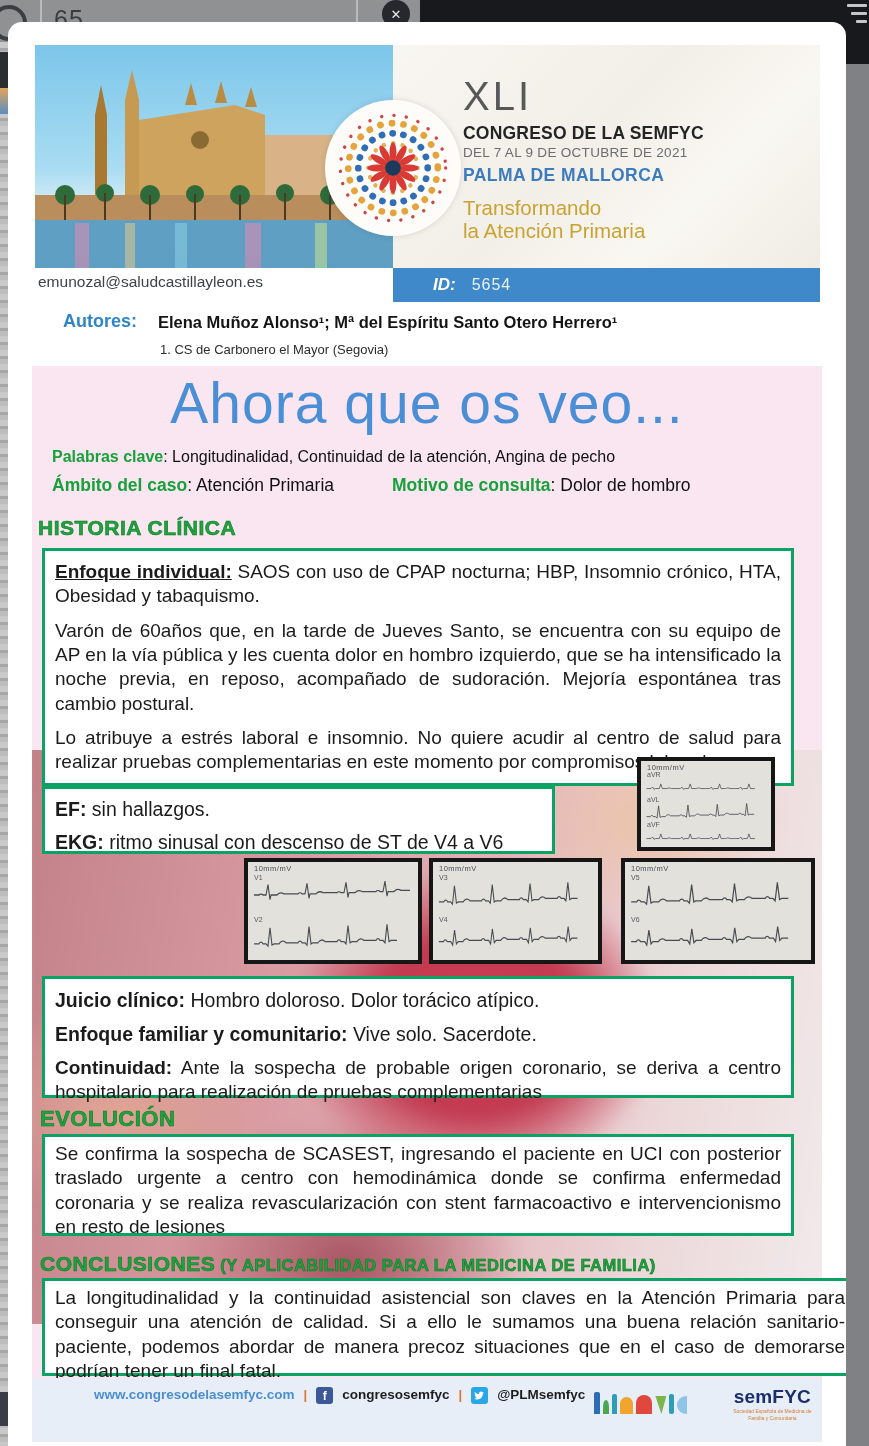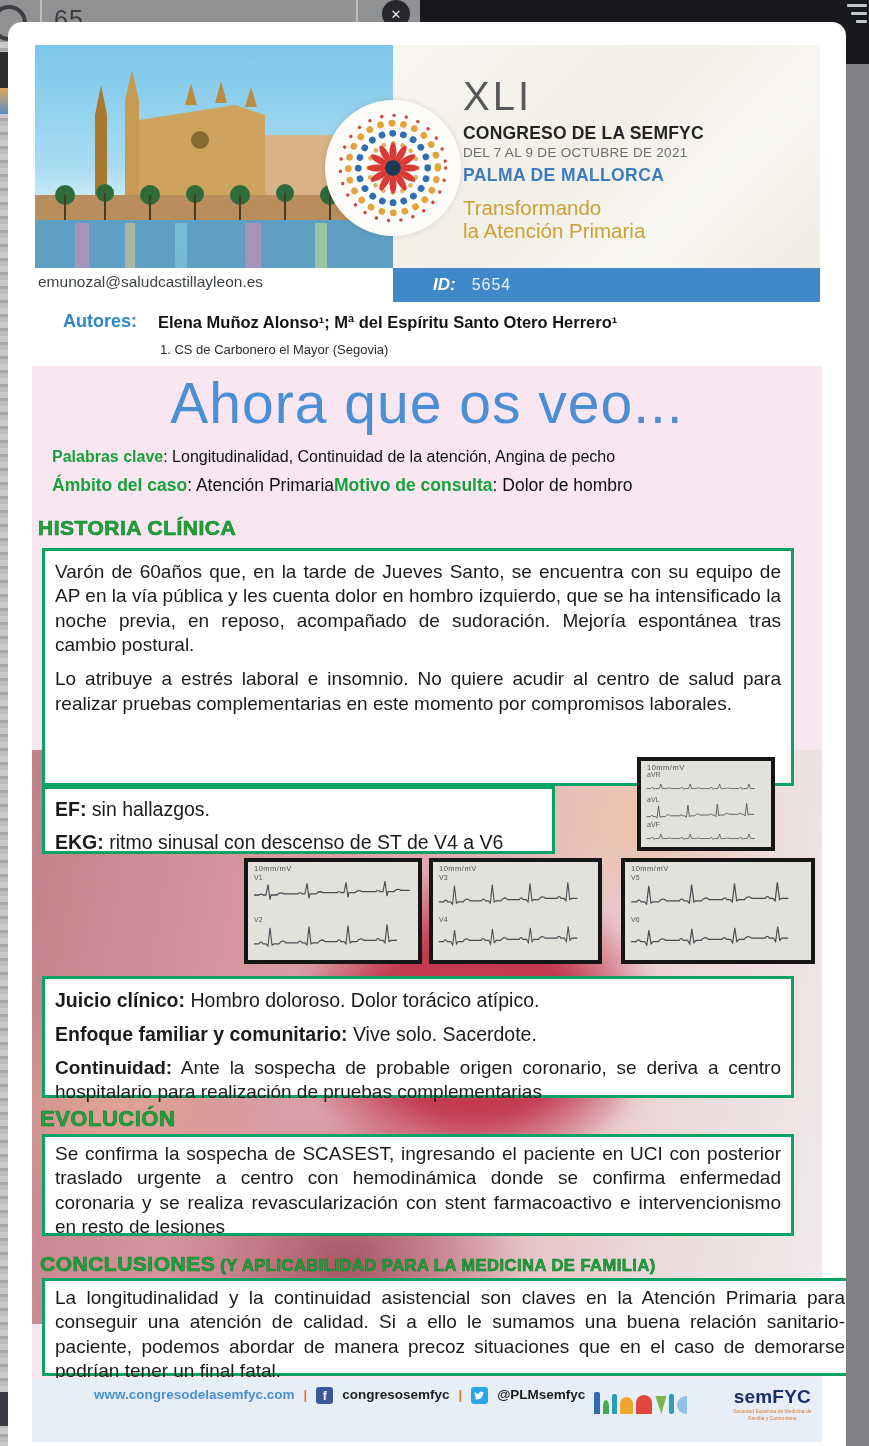--- a/index.html
+++ b/index.html
@@ -52,21 +52,21 @@
   .aut-label{left:55px;top:289px;font-size:18px;font-weight:700;color:#2e86c5;}
   .aut-names{left:150px;top:291px;font-size:16.5px;font-weight:700;color:#141414;}
   .aut-affil{left:152px;top:320px;font-size:13px;color:#2c2c2c;}
 
   
   .pink{left:24px;top:344px;width:790px;height:1076px;background:#f9e6f1;}
   .title{left:24px;top:348px;width:790px;text-align:center;font-size:57px;color:#4a8fd6;letter-spacing:1px;}
   .meta1{left:44px;top:426px;font-size:16px;color:#101010;}
   .meta2{left:44px;top:453px;font-size:17.5px;color:#101010;}
   .glabel{color:#17a13a;font-weight:800;}
-  .meta2 .pair2{}
+  .meta2 .pair2{margin-left:58px;}
   .g-head{font-weight:800;color:#1fa33c;-webkit-text-stroke:.6px #0b7a28;letter-spacing:.5px;}
   .historia-head{left:30px;top:494px;font-size:21px;}
   .gbox{background:#fff;border:3px solid #0aa363;box-sizing:border-box;color:#1b1b1b;
         font-size:19px;line-height:1.28;text-align:justify;padding:5px 10px;}
   .box1{left:34px;top:526px;width:752px;height:238px;z-index:2;}
   .box1 p{margin:4px 0 10px 0;}
   .blabel{font-weight:800;}
   .ul{text-decoration:underline;}
   .photo-bg{left:24px;top:728px;width:790px;height:574px;overflow:hidden;z-index:1;}
   .photo-blur{position:absolute;left:-12px;top:-12px;right:-12px;bottom:-12px;filter:blur(7px);
@@ -254,20 +254,21 @@
   <div class="abs meta1">
     <span class="glabel">Palabras clave</span><span>: Longitudinalidad, Continuidad de la atención, Angina de pecho</span>
   </div>
   <div class="abs meta2">
     <span class="glabel">Ámbito del caso</span><span>: Atención Primaria</span><span class="pair2"><span class="glabel">Motivo de consulta</span><span>: Dolor de hombro</span></span>
   </div>
 
   <div class="abs g-head historia-head">HISTORIA CLÍNICA</div>
 
   <div class="abs gbox box1">
+    <p><span class="blabel ul">Enfoque individual:</span><span> SAOS con uso de CPAP nocturna; HBP, Insomnio crónico, HTA, Obesidad y tabaquismo.</span></p>
     <p>Varón de 60años que, en la tarde de Jueves Santo, se encuentra con su equipo de AP en la vía pública y les cuenta dolor en hombro izquierdo, que se ha intensificado la noche previa, en reposo, acompañado de sudoración. Mejoría espontánea tras cambio postural.</p>
     <p>Lo atribuye a estrés laboral e insomnio. No quiere acudir al centro de salud para realizar pruebas complementarias en este momento por compromisos laborales.</p>
   </div>
 
   <div class="abs photo-bg">
       <div class="photo-blur"></div>
     </div>
 
   <div class="abs ecg-panel side-ecg">
     <div class="ecg-scale">10mm/mV</div>

